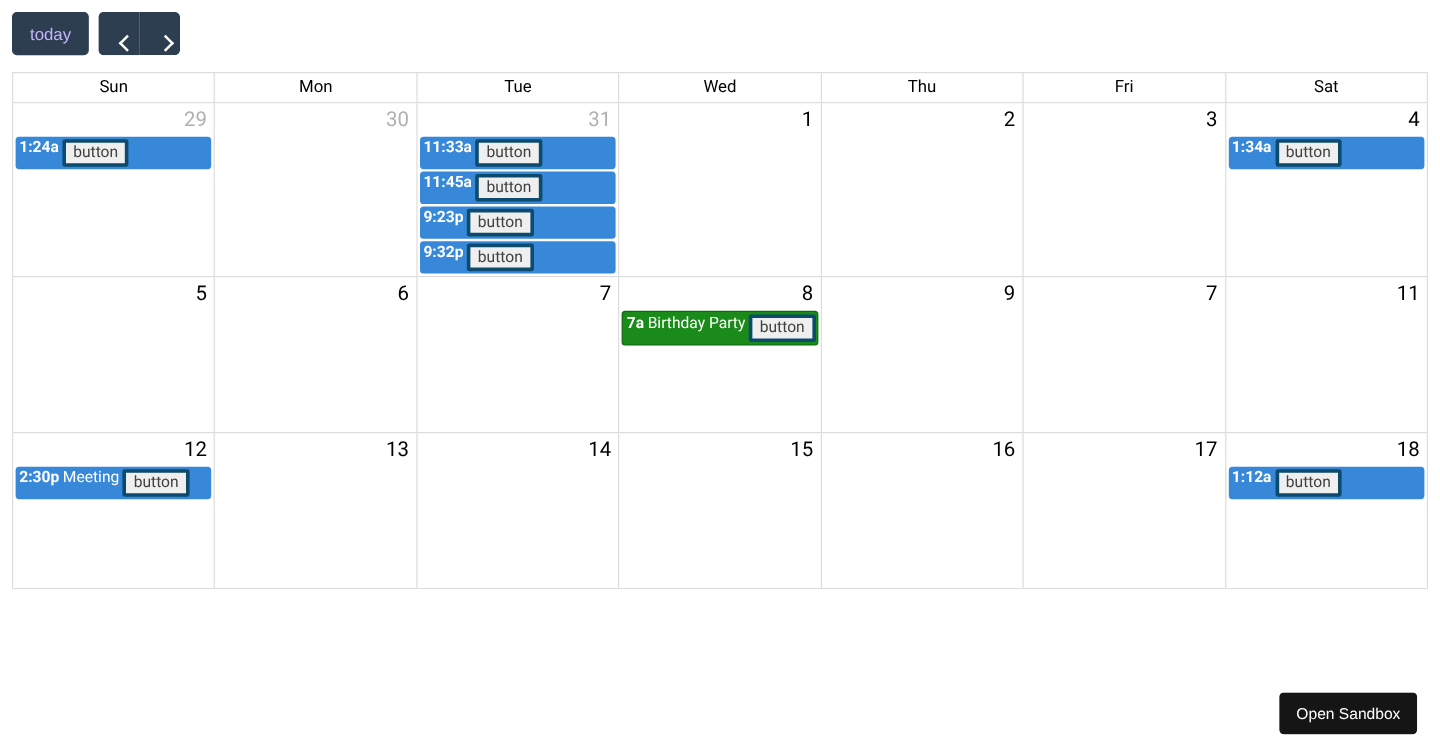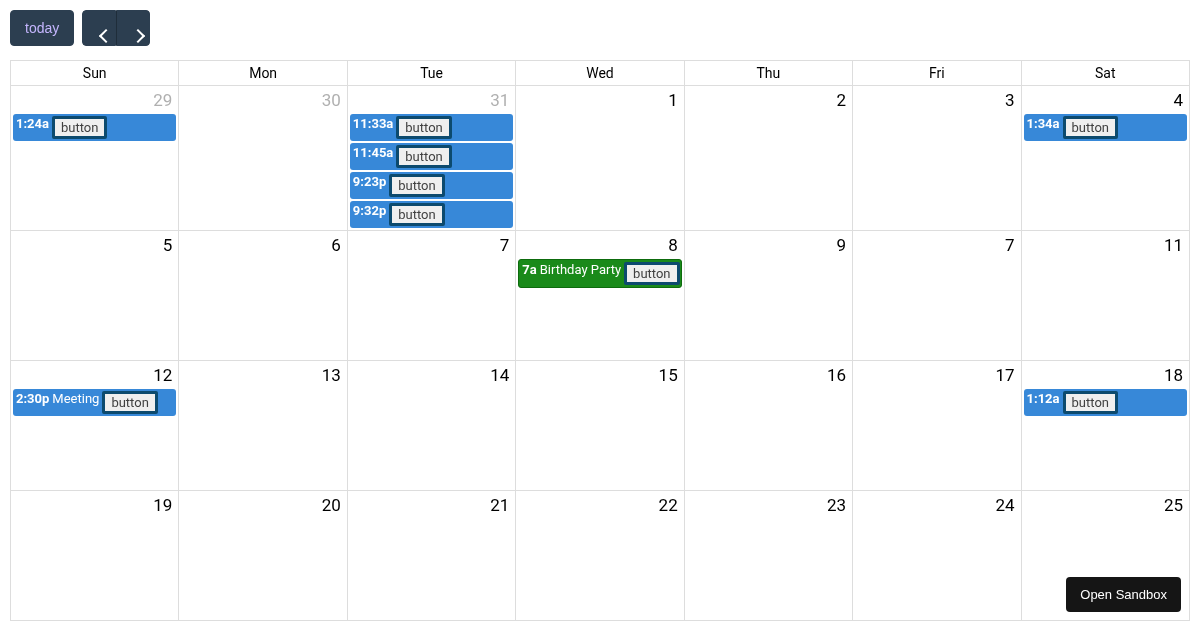--- a/index.html
+++ b/index.html
@@ -273,39 +273,16 @@
         <td>
           <span class="daynum">18</span>
           <div class="events">
             <div class="event blue">
               <span class="time">1:12a</span>
               <button class="event-btn">button</button>
             </div>
           </div>
         </td>
       </tr>
-      <tr>
-        <td>
-          <span class="daynum">19</span>
-        </td>
-        <td>
-          <span class="daynum">20</span>
-        </td>
-        <td>
-          <span class="daynum">21</span>
-        </td>
-        <td>
-          <span class="daynum">22</span>
-        </td>
-        <td>
-          <span class="daynum">23</span>
-        </td>
-        <td>
-          <span class="daynum">24</span>
-        </td>
-        <td>
-          <span class="daynum">25</span>
-        </td>
-      </tr>
     </tbody>
 </table>
 
 <button class="sandbox-btn">Open Sandbox</button>
 
 </body></html>

